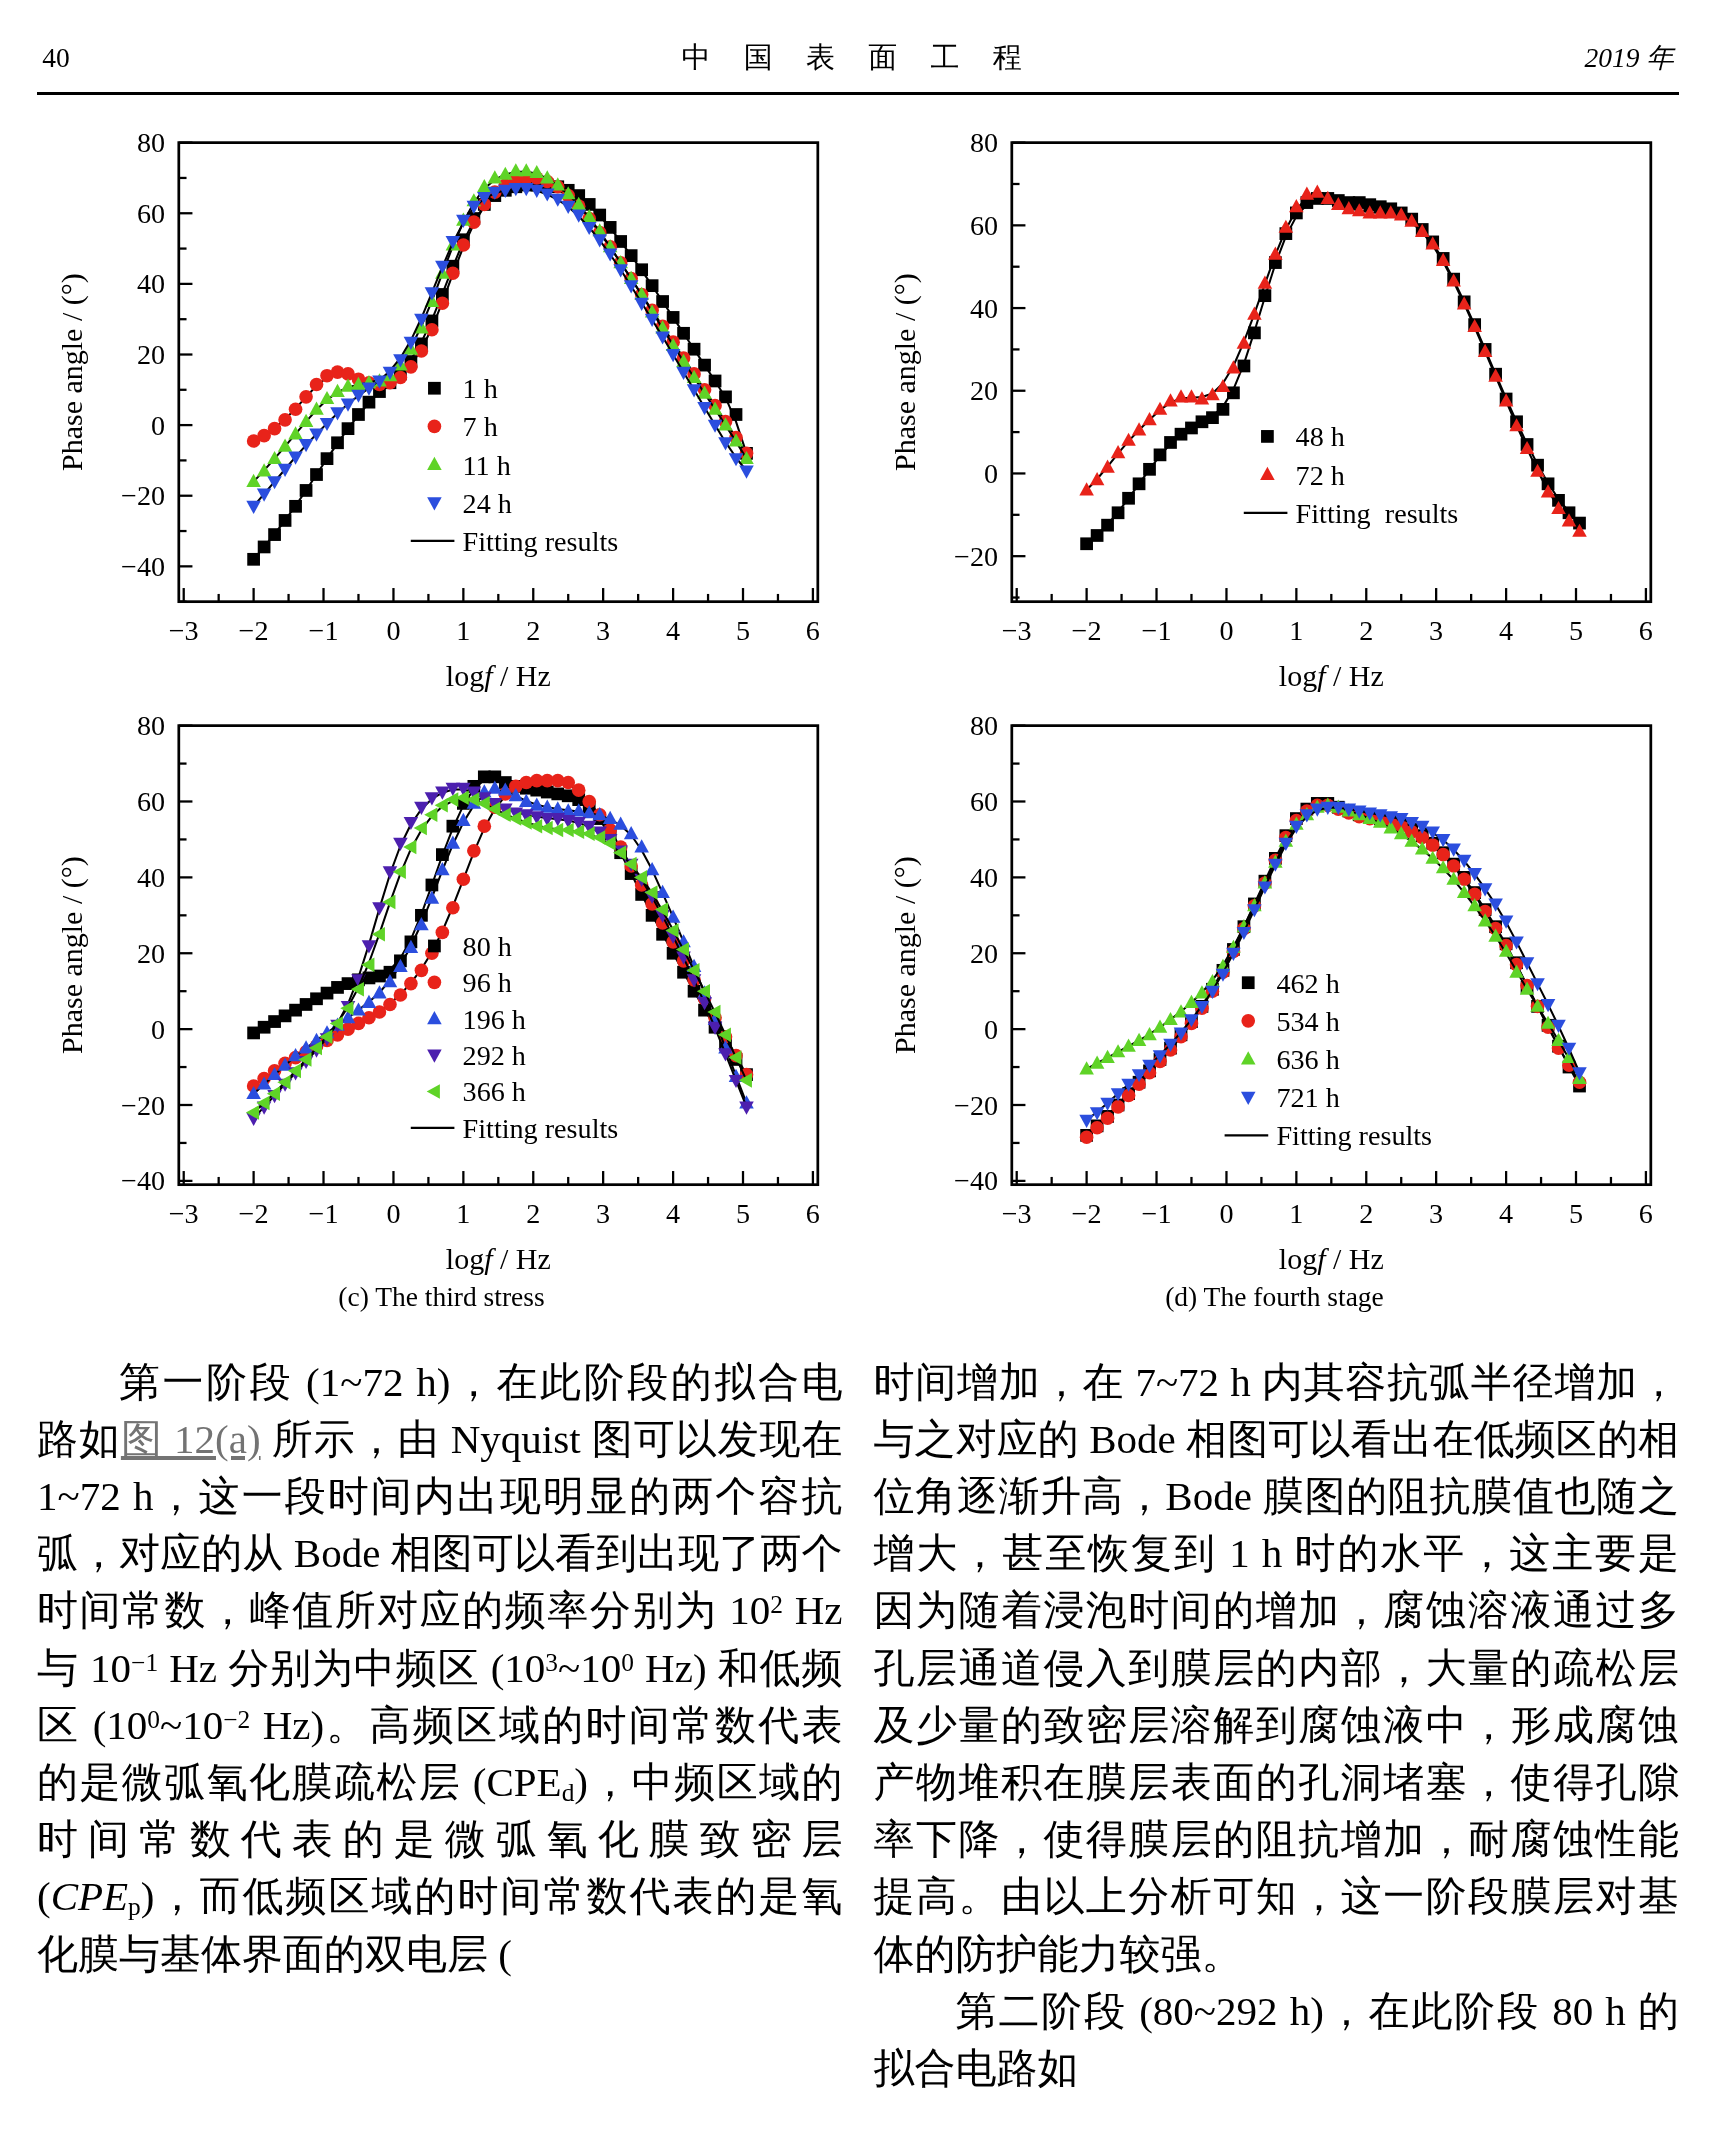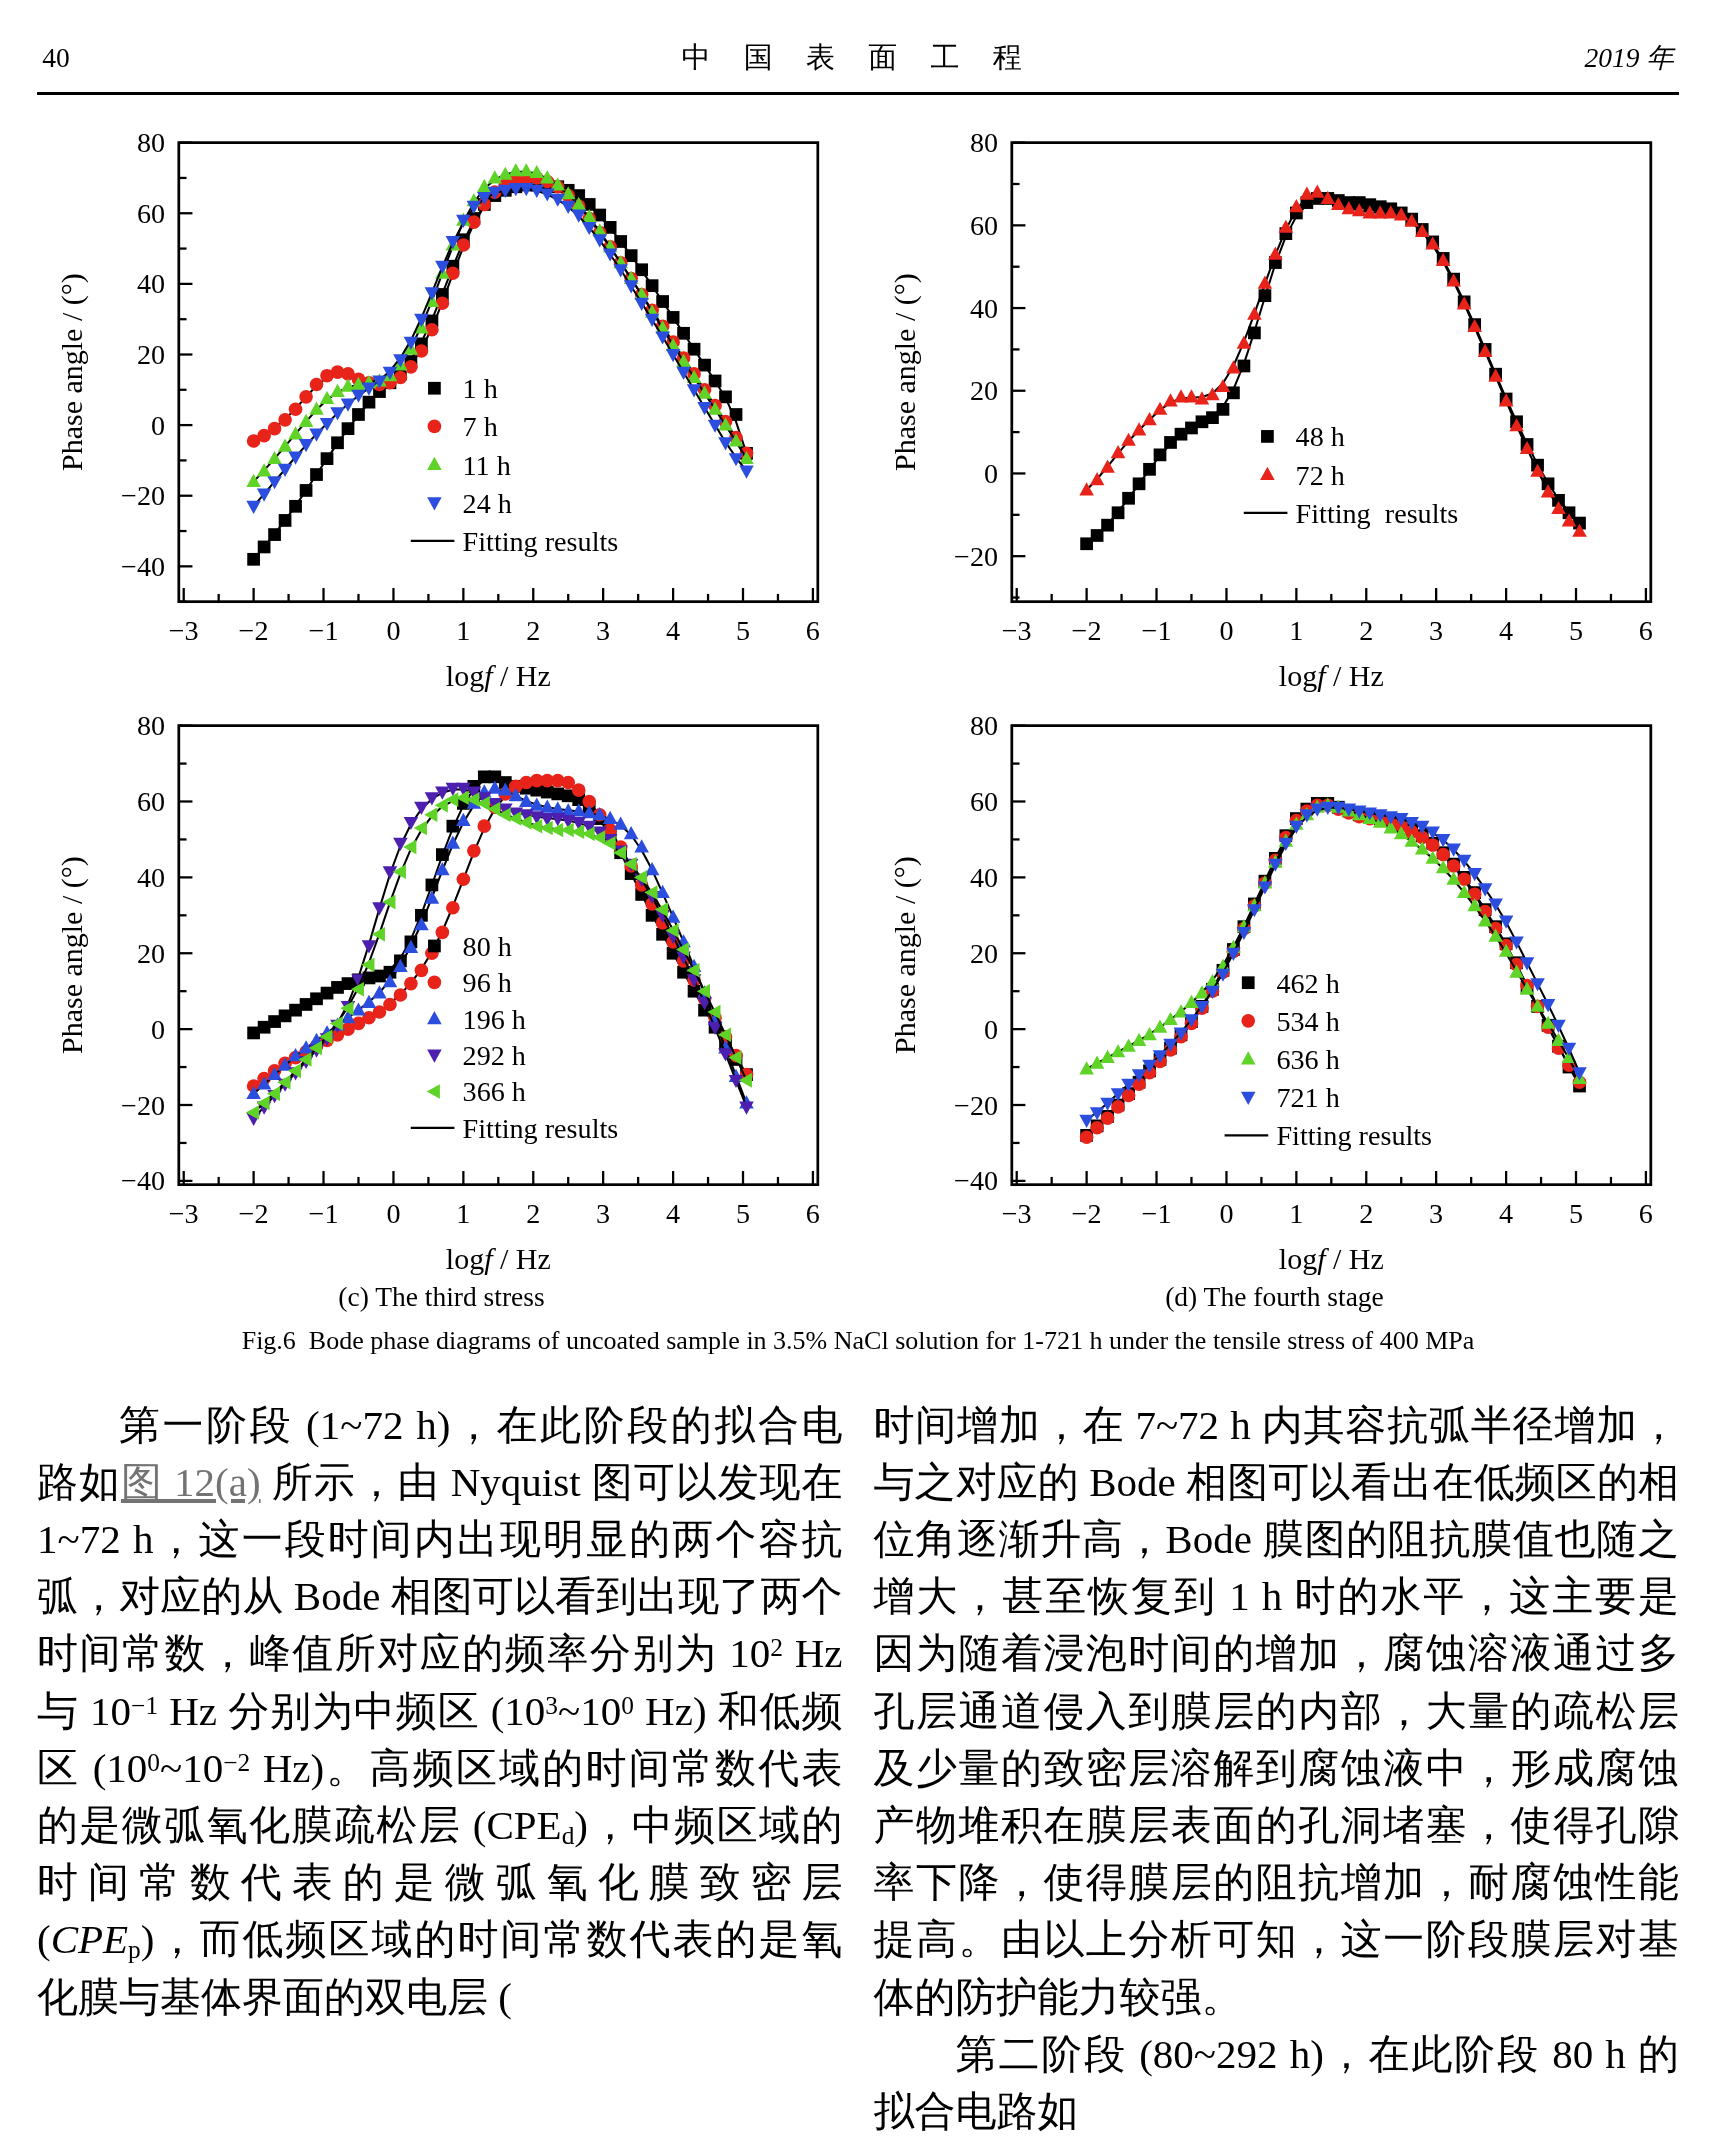--- a/index.html
+++ b/index.html
@@ -1081,21 +1081,20 @@
               <text x="894.22" y="891.6" font-size="62" class="tk">721 h</text>
               <line x1="780.22" y1="953.6" x2="876.22" y2="953.6" stroke="#000" stroke-width="5"></line>
               <text x="894.22" y="975.6" font-size="62" xml:space="preserve" class="tk">Fitting results</text>
             </g>
           </svg>
         </div>
       <figcaption>(d) The fourth stage</figcaption>
     </figure>
   </section>
 
-  <div class="figcap-en">Fig.6  Bode phase diagrams of uncoated sample in 3.5% NaCl solution for 1-721 h under the tensile stress of 400 MPa</div>
 
   <section class="cols">
     <div class="col">
         <p class="indent"><span>第一阶段 (1~72 h)，在此阶段的拟合电路如</span><span class="ref-link">图 12(a)</span><span> 所示，由 Nyquist 图可以发现在 1~72 h，这一段时间内出现明显的两个容抗弧，对应的从 Bode 相图可以看到出现了两个时间常数，峰值所对应的频率分别为 10</span><sup>2</sup><span> Hz 与 10</span><sup>−1</sup><span> Hz 分别为中频区 (10</span><sup>3</sup><span>~10</span><sup>0</sup><span> Hz) 和低频区 (10</span><sup>0</sup><span>~10</span><sup>−2</sup><span> Hz)。高频区域的时间常数代表的是微弧氧化膜疏松层 (CPE</span><sub>d</sub><span>)，中频区域的时间常数代表的是微弧氧化膜致密层 (</span><i>CPE</i><sub>p</sub><span>)，而低频区域的时间常数代表的是氧化膜与基体界面的双电层 (</span></p>
       </div>
     <div class="col">
         <p><span>时间增加，在 7~72 h 内其容抗弧半径增加，与之对应的 Bode 相图可以看出在低频区的相位角逐渐升高，Bode 膜图的阻抗膜值也随之增大，甚至恢复到 1 h 时的水平，这主要是因为随着浸泡时间的增加，腐蚀溶液通过多孔层通道侵入到膜层的内部，大量的疏松层及少量的致密层溶解到腐蚀液中，形成腐蚀产物堆积在膜层表面的孔洞堵塞，使得孔隙率下降，使得膜层的阻抗增加，耐腐蚀性能提高。由以上分析可知，这一阶段膜层对基体的防护能力较强。</span></p>
         <p class="indent"><span>第二阶段 (80~292 h)，在此阶段 80 h 的拟合电路如</span></p>
       </div>
   </section>

